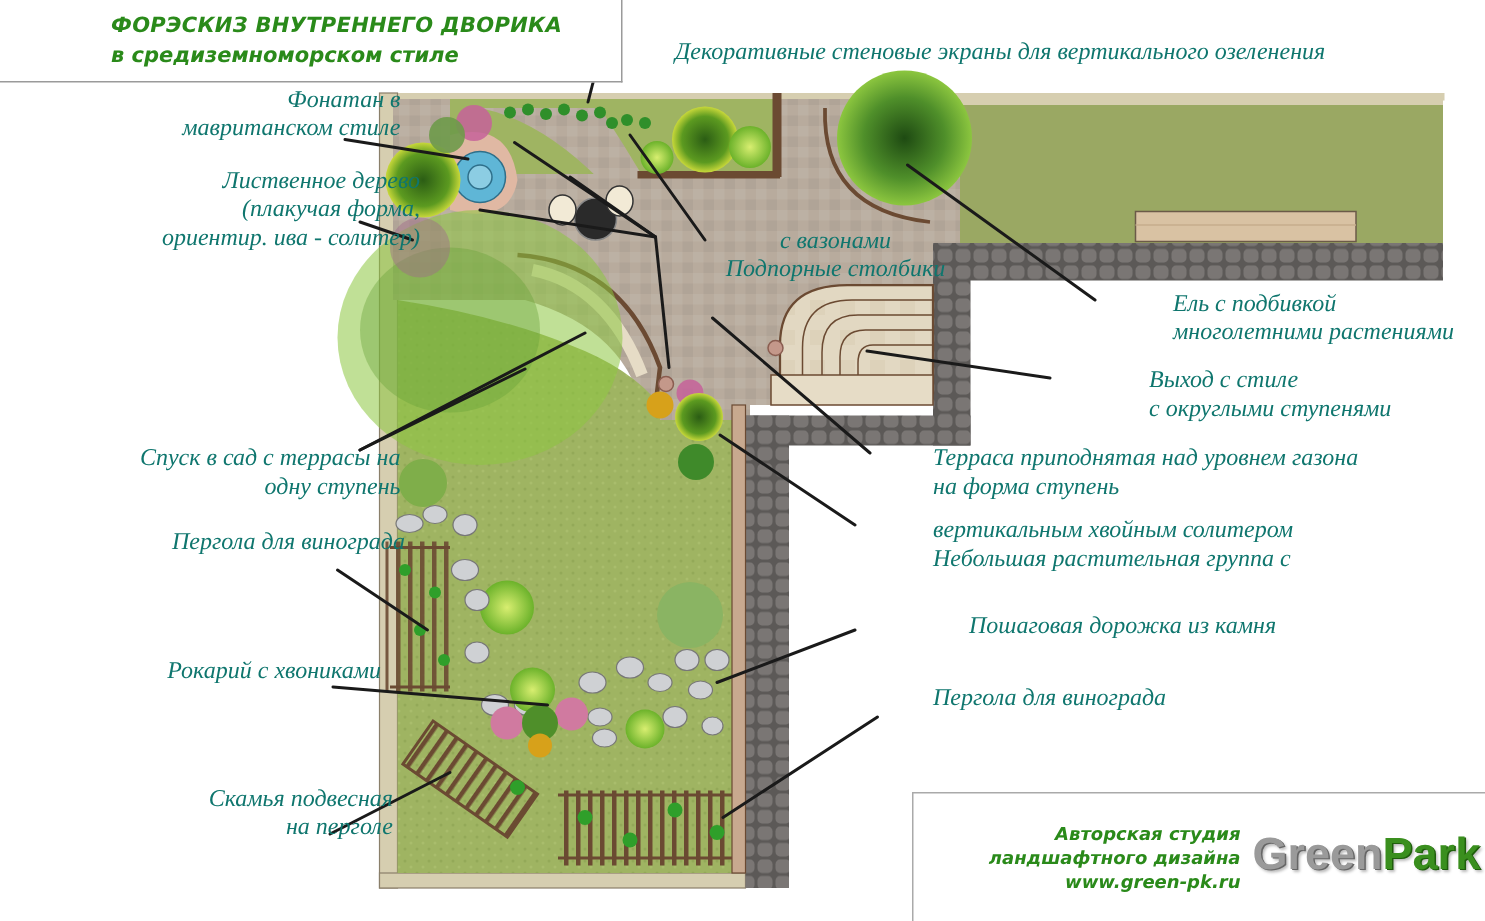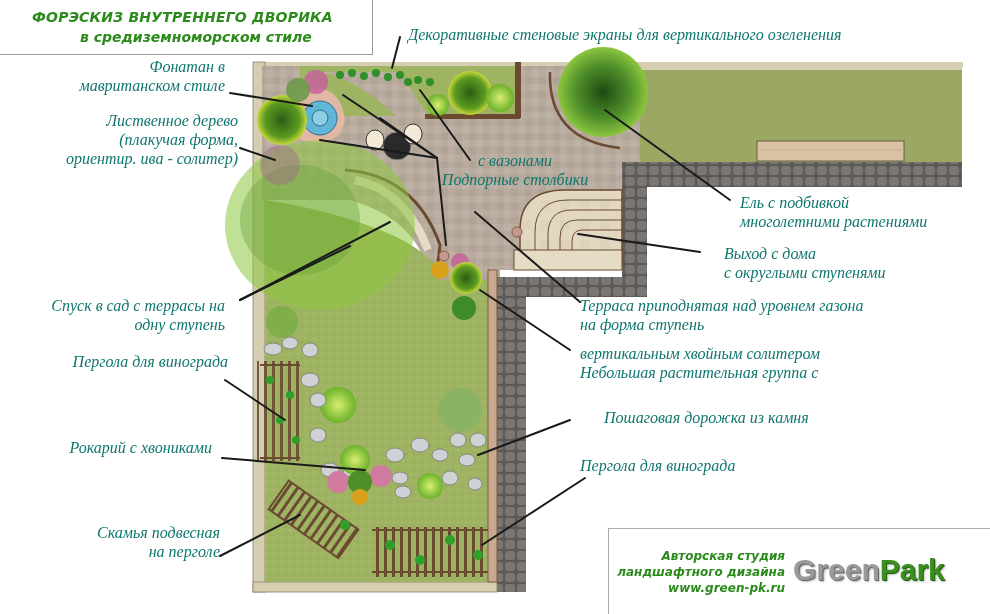--- a/index.html
+++ b/index.html
@@ -1,20 +1,20 @@
 <!DOCTYPE html>
 <html><head>
 <meta charset="utf-8">
 <style>
   html,body{margin:0;padding:0;background:#fff;}
   body{width:990px;height:614px;position:relative;overflow:hidden;font-family:"DejaVu Serif",serif;}
-  .abs{position:absolute;}
+  .abs{position:absolute;padding-left:42px;}
   .title-box{left:0;top:0;width:372px;height:54px;border-right:1px solid #9a9a9a;border-bottom:1px solid #9a9a9a;background:#fff;}
   .title-l1{left:32px;top:9px;font-family:"DejaVu Sans",sans-serif;font-weight:bold;font-style:italic;font-size:14px;color:#2a8a1a;letter-spacing:0.2px;}
-  .title-l2{left:32px;top:29px;font-family:"DejaVu Sans",sans-serif;font-weight:bold;font-style:italic;font-size:14px;color:#2a8a1a;margin-left:48px;}
+  .title-l2{left:32px;top:29px;font-family:"DejaVu Sans",sans-serif;font-weight:bold;font-style:italic;font-size:14px;color:#2a8a1a;}
   .label{font-family:"Liberation Serif",serif;font-style:italic;font-size:16px;color:#0f766e;line-height:19px;white-space:nowrap;}
   .right{text-align:right;}
   .logo-box{left:608px;top:528px;width:382px;height:86px;border-left:1px solid #aaa;border-top:1px solid #aaa;background:#fff;}
   .studio{font-family:"DejaVu Sans",sans-serif;font-weight:bold;font-style:italic;font-size:12px;color:#2a8a1a;text-align:right;line-height:16px;}
   .brand{font-family:"Liberation Sans",sans-serif;font-weight:bold;font-size:30px;}
   .brand .g{color:#9a9a9a;text-shadow:1px 1px 0 #666,2px 2px 2px #bbb;}
   .brand .p{color:#3a8f1e;text-shadow:1px 1px 0 #1f5e0c,2px 2px 2px #bbb;}
   svg{position:absolute;left:0;top:0;}
 </style>
 </head>
@@ -242,21 +242,21 @@
   <div>с вазонами</div>
   <div>Подпорные столбики</div>
 </div>
 
 <div class="abs label" style="left:740px;top:193px;">
   <div>Ель с подбивкой</div>
   <div>многолетними растениями</div>
 </div>
 
 <div class="abs label" style="left:724px;top:244px;">
-  <div>Выход с дома</div>
+  <div>Выход с стиле</div>
   <div>с округлыми ступенями</div>
 </div>
 
 <div class="abs label right" style="left:20px;top:296px;width:205px;">
   <div>Спуск в сад с террасы на</div>
   <div>одну ступень</div>
 </div>
 
 <div class="abs label" style="left:580px;top:296px;">
   <div>Терраса приподнятая над уровнем газона</div>

